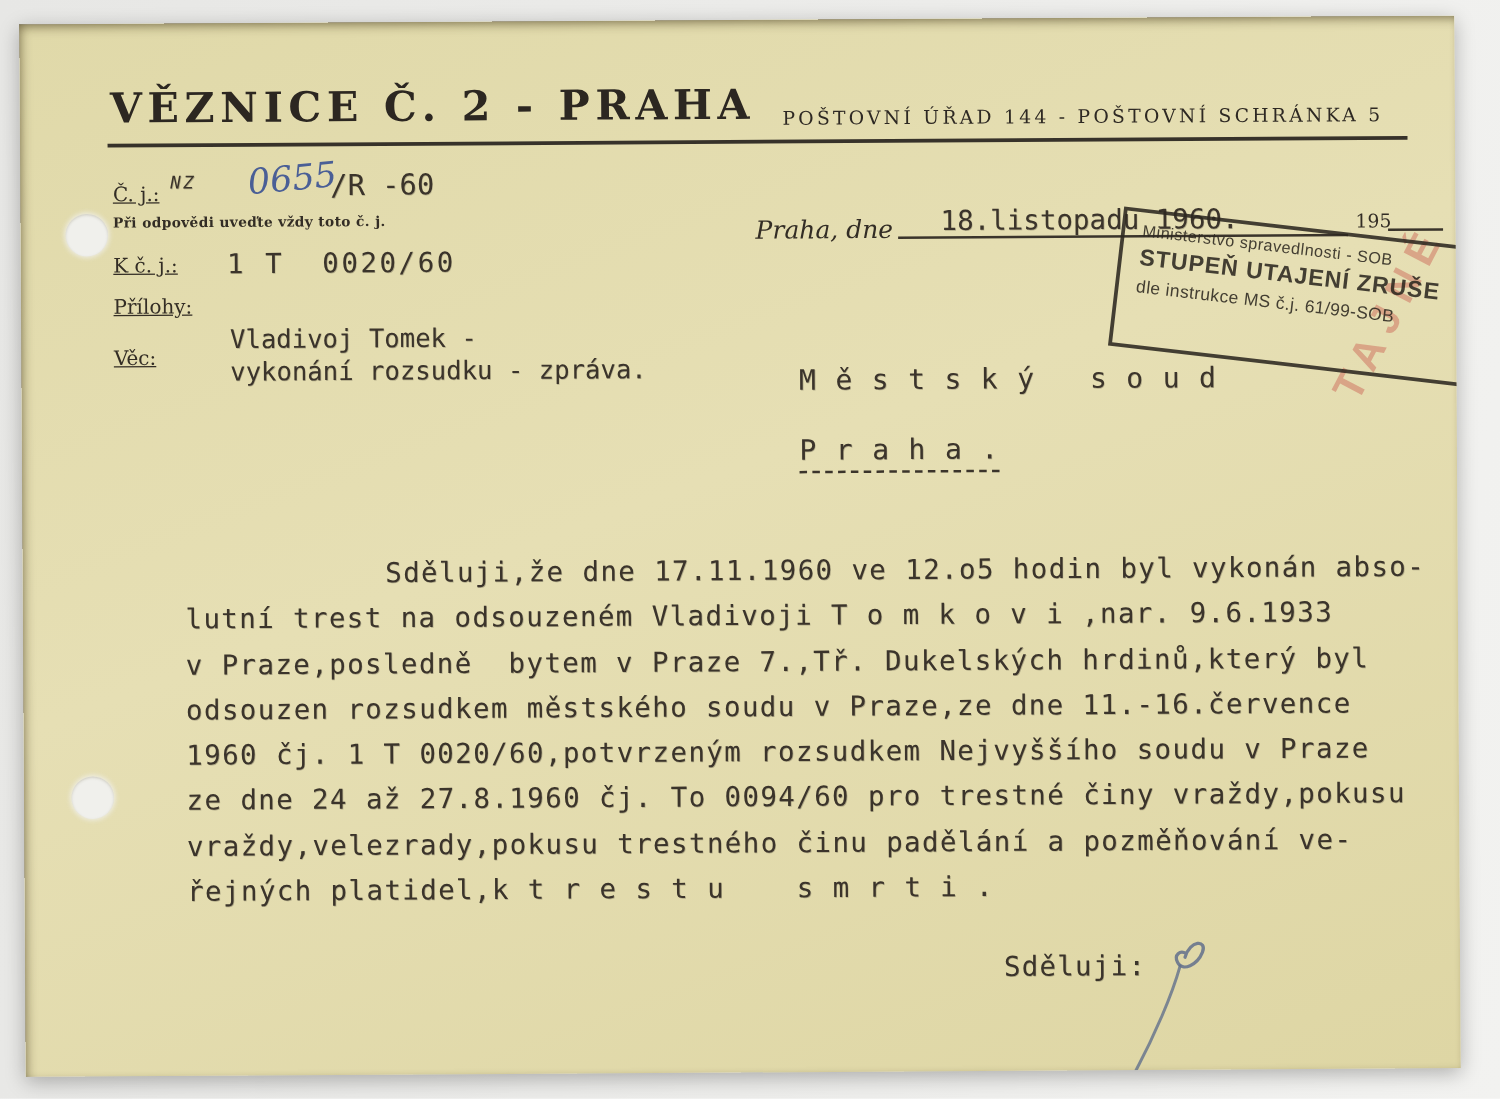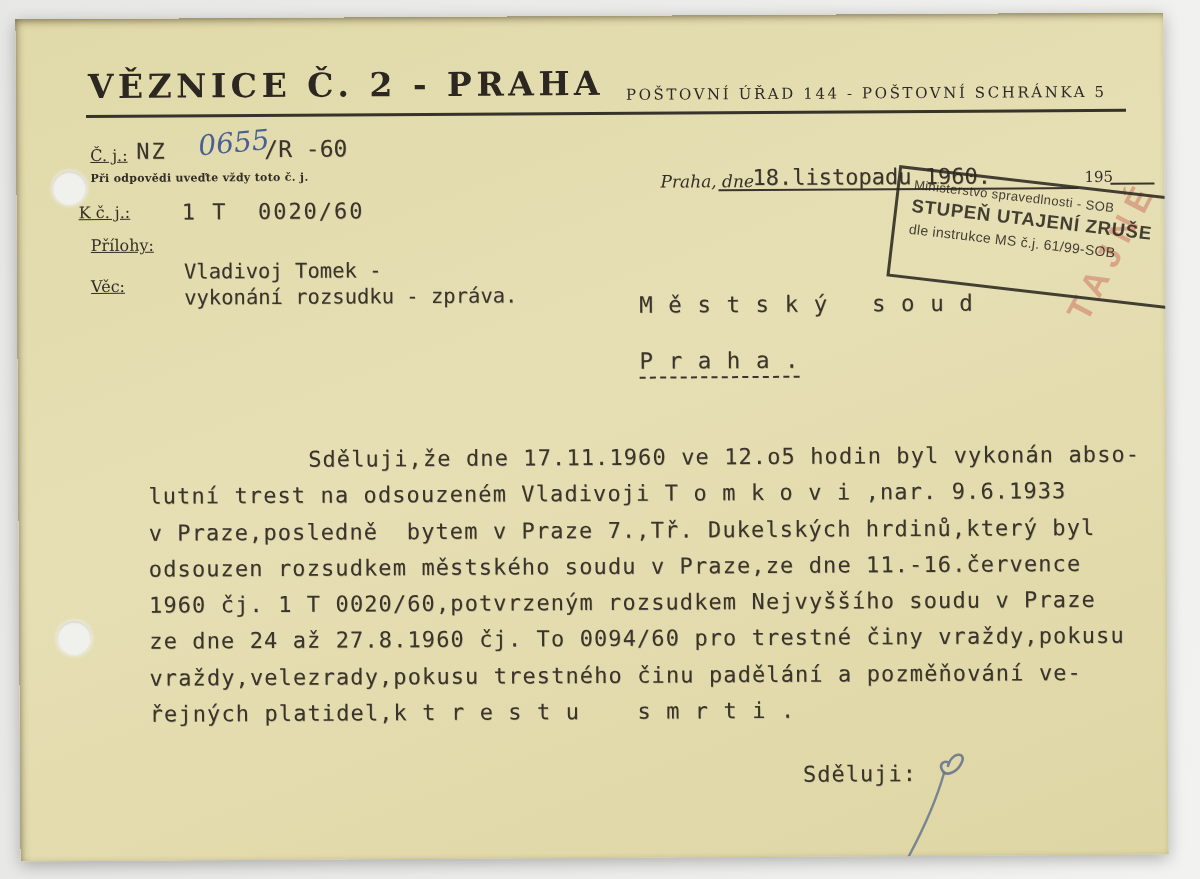--- a/index.html
+++ b/index.html
@@ -72,34 +72,34 @@
 </head>
 <body>
 
 <div class="page">
 
   <div class="abs lh-title">VĚZNICE Č. 2 - PRAHA</div>
   <div class="abs lh-sub">POŠTOVNÍ ÚŘAD 144 - POŠTOVNÍ SCHRÁNKA 5</div>
   <div class="abs lh-rule"></div>
 
   <div class="abs printed lbl" style="left:74px;top:127px;">Č. j.:</div>
-  <div class="abs tw" style="left:120px;top:120px;font-size:22px;letter-spacing:2px;">NZ</div>
+  <div class="abs tw" style="left:120px;top:120px;font-size:14px;letter-spacing:2px;font-style:italic;">NZ</div>
   <div class="abs hand" style="left:182px;top:108px;font-size:28px;">0655</div>
   <div class="abs tw" style="left:248px;top:118px;font-size:23px;">/R -60</div>
   <div class="abs printed note" style="left:74px;top:153px;">Při odpovědi uveďte vždy toto č. j.</div>
 
-  <div class="abs printed lbl" style="left:62px;top:184px;">K č. j.:</div>
+  <div class="abs printed lbl" style="left:74px;top:184px;">K č. j.:</div>
   <div class="abs tw" style="left:165px;top:181px;font-size:22px;letter-spacing:2px;">1 T  0020/60</div>
 
   <div class="abs printed lbl" style="left:74px;top:217px;">Přílohy:</div>
   <div class="abs printed lbl" style="left:74px;top:246px;margin-top:12px;">Věc:</div>
   <div class="abs tw" style="left:167px;top:240px;font-size:20.5px;line-height:27px;">Vladivoj Tomek -</div>
   <div class="abs tw" style="left:167px;top:267px;font-size:20.5px;">vykonání rozsudku - zpráva.</div>
 
-  <div class="abs printed" style="left:644px;top:156px;font-size:17px;font-style:italic;">Praha, dne</div>
+  <div class="abs printed" style="left:588px;top:156px;font-size:20px;font-style:italic;">Praha, dne</div>
   <div class="abs dl-rule" style="left:702px;top:174px;width:360px;"></div>
   <div class="abs tw" style="left:736px;top:150px;font-size:22px;z-index:3;">18.listopadu 1960.</div>
   <div class="abs printed" style="left:1068px;top:155px;font-size:15px;text-align:right;">195</div>
   <div class="abs dl-rule" style="left:1094px;top:170px;width:44px;"></div>
 
   <div class="abs stamp">
     <div class="s1">Ministerstvo spravedlnosti - SOB</div>
     <div class="s2">STUPEŇ UTAJENÍ ZRUŠE</div>
     <div class="s3">dle instrukce MS č.j. 61/99-SOB</div>
   </div>

